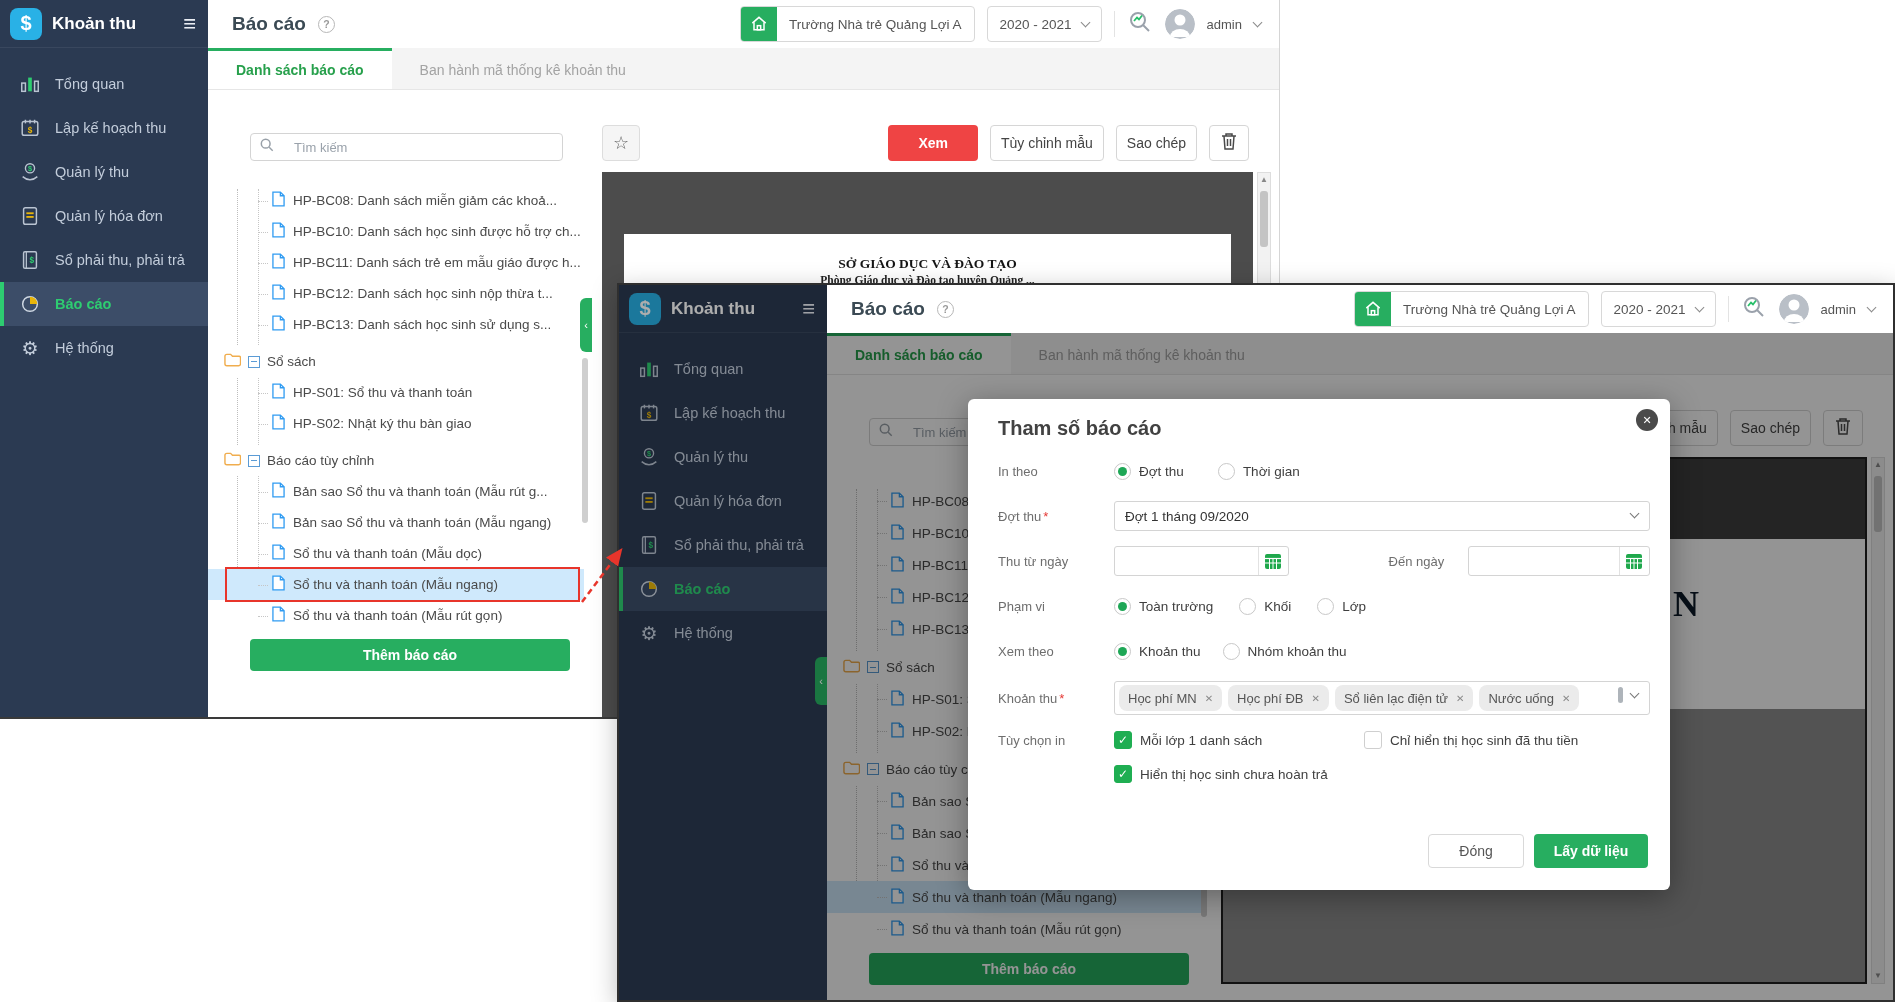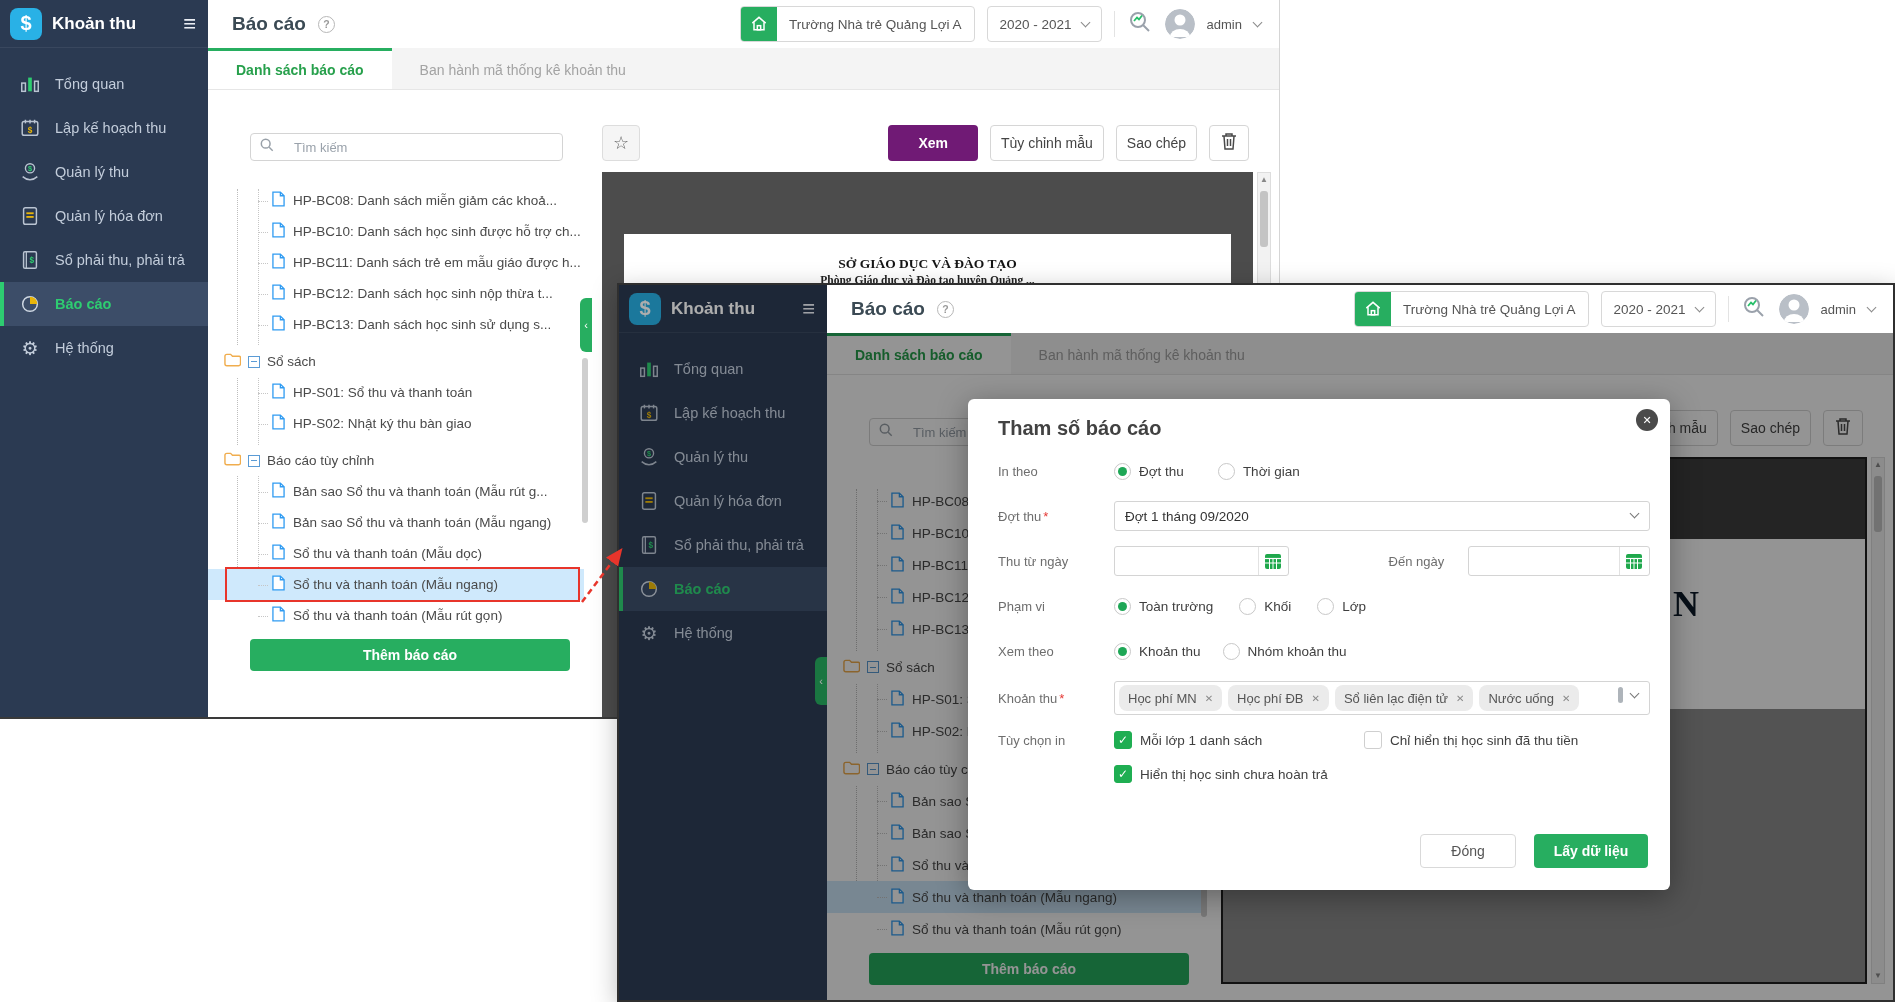--- a/index.html
+++ b/index.html
@@ -64,21 +64,21 @@
   #win1 .add-btn { top:549px; } #win2 .add-btn { top:578px; }
   .collapse-tab { position:absolute; left:372px; top:208px; width:12px; height:54px; background:#27ae60; border-radius:6px 0 0 6px; color:#fff; font-size:11px; display:flex; align-items:center; justify-content:center; cursor:pointer; }
   .tree-thumb { position:absolute; left:374px; width:6px; background:#cfcfcf; border-radius:3px; }
   #win1 .tree-thumb { top:268px; height:165px; } #win2 .tree-thumb { top:500px; height:42px; }
   #win2 .collapse-tab { left:196px; top:372px; height:48px; }
 
   
   .preview { position:absolute; left:384px; right:0; top:0; bottom:0; }
   .ptoolbar { position:absolute; left:10px; right:30px; top:34px; height:38px; display:flex; align-items:center; gap:12px; }
   .star-btn { width:38px; height:36px; background:#f5f5f5; border:1px solid #ddd; border-radius:4px; color:#666; font-size:18px; display:flex; align-items:center; justify-content:center; cursor:pointer; }
-  .btn-green { padding:0 30px; height:36px; background:#701a75; border:0; border-radius:4px; color:#fff; font-weight:600; font-size:14px; font-family:inherit; cursor:pointer; }
+  .btn-green { padding:0 30px; height:36px; background:#ef4444; border:0; border-radius:4px; color:#fff; font-weight:600; font-size:14px; font-family:inherit; cursor:pointer; }
   .btn-white { padding:0 10px; height:36px; background:#fff; border:1px solid #d6d6d6; border-radius:4px; color:#444; font-size:14px; font-family:inherit; cursor:pointer; }
   .trash-btn { width:40px; height:36px; background:#fff; border:1px solid #d6d6d6; border-radius:4px; display:flex; align-items:center; justify-content:center; cursor:pointer; }
   .parea { position:absolute; left:10px; right:26px; top:82px; bottom:0; }
   #win1 .parea { background:#4c4c4c; }
   #win1 .page { position:absolute; left:22px; right:22px; top:62px; bottom:-10px; background:#fff; text-align:center; }
   .doc1 { margin-top:22px; font-family:"Liberation Serif","DejaVu Serif",serif; font-size:13.5px; font-weight:bold; color:#151515; }
   .doc2 { font-family:"Liberation Serif","DejaVu Serif",serif; font-size:11.5px; font-weight:bold; color:#222; margin-top:2px; }
   #win2 .parea { background:#8f8f8f; border:2px solid #1f1f1f; bottom:16px; }
   .strip { height:80px; background:#3e3e3e; }
   .band { height:170px; background:#fff; position:relative; }
@@ -109,21 +109,21 @@
   .dinput .din { flex:1; } .dinput .dcal { width:30px; height:100%; border-left:1px solid #e2e2e2; display:flex; align-items:center; justify-content:center; }
   .mlabel2 { margin-left:100px; width:80px; font-size:13px; color:#6e6e6e; }
   .tagbox { flex:1; min-height:34px; border:1px solid #d4d4d4; border-radius:3px; padding:3px 40px 3px 4px; display:flex; align-items:center; gap:6px; position:relative; cursor:pointer; }
   .mini-thumb { position:absolute; right:26px; top:5px; width:5px; height:16px; background:#aeb4ba; border-radius:3px; }
   .chip { background:#ebebeb; border-radius:8px; height:26px; padding:0 9px; font-size:13px; color:#555; display:flex; align-items:center; gap:8px; }
   .chip .x { font-size:10px; color:#8a8a8a; cursor:pointer; }
   .cb-opt { display:flex; align-items:center; font-size:13.5px; color:#3f3f3f; cursor:pointer; }
   .cb { width:18px; height:18px; border-radius:3px; border:1.5px solid #cfcfcf; background:#fff; margin-right:8px; flex-shrink:0; display:flex; align-items:center; justify-content:center; }
   .cb.on { background:#1fae52; border-color:#1fae52; color:#fff; font-size:12px; }
   .col1 { width:250px; }
-  .m-foot { margin-top:auto; display:flex; justify-content:flex-end; gap:18px; padding:0 22px 22px 0; }
+  .m-foot { margin-top:auto; display:flex; justify-content:flex-end; gap:10px; padding:0 22px 22px 0; }
   .btn-close { width:96px; height:34px; background:#fff; border:1px solid #d9d9d9; border-radius:4px; color:#555; font-size:14px; font-family:inherit; cursor:pointer; }
   .btn-submit { width:114px; height:34px; background:#27ae60; border:0; border-radius:4px; color:#fff; font-size:14px; font-weight:600; font-family:inherit; cursor:pointer; }
 
   #red-arrow { position:absolute; left:566px; top:532px; z-index:40; pointer-events:none; }
 </style>
 </head>
 <body>
 
 <div class="window" id="win1">
 <div class="app">

